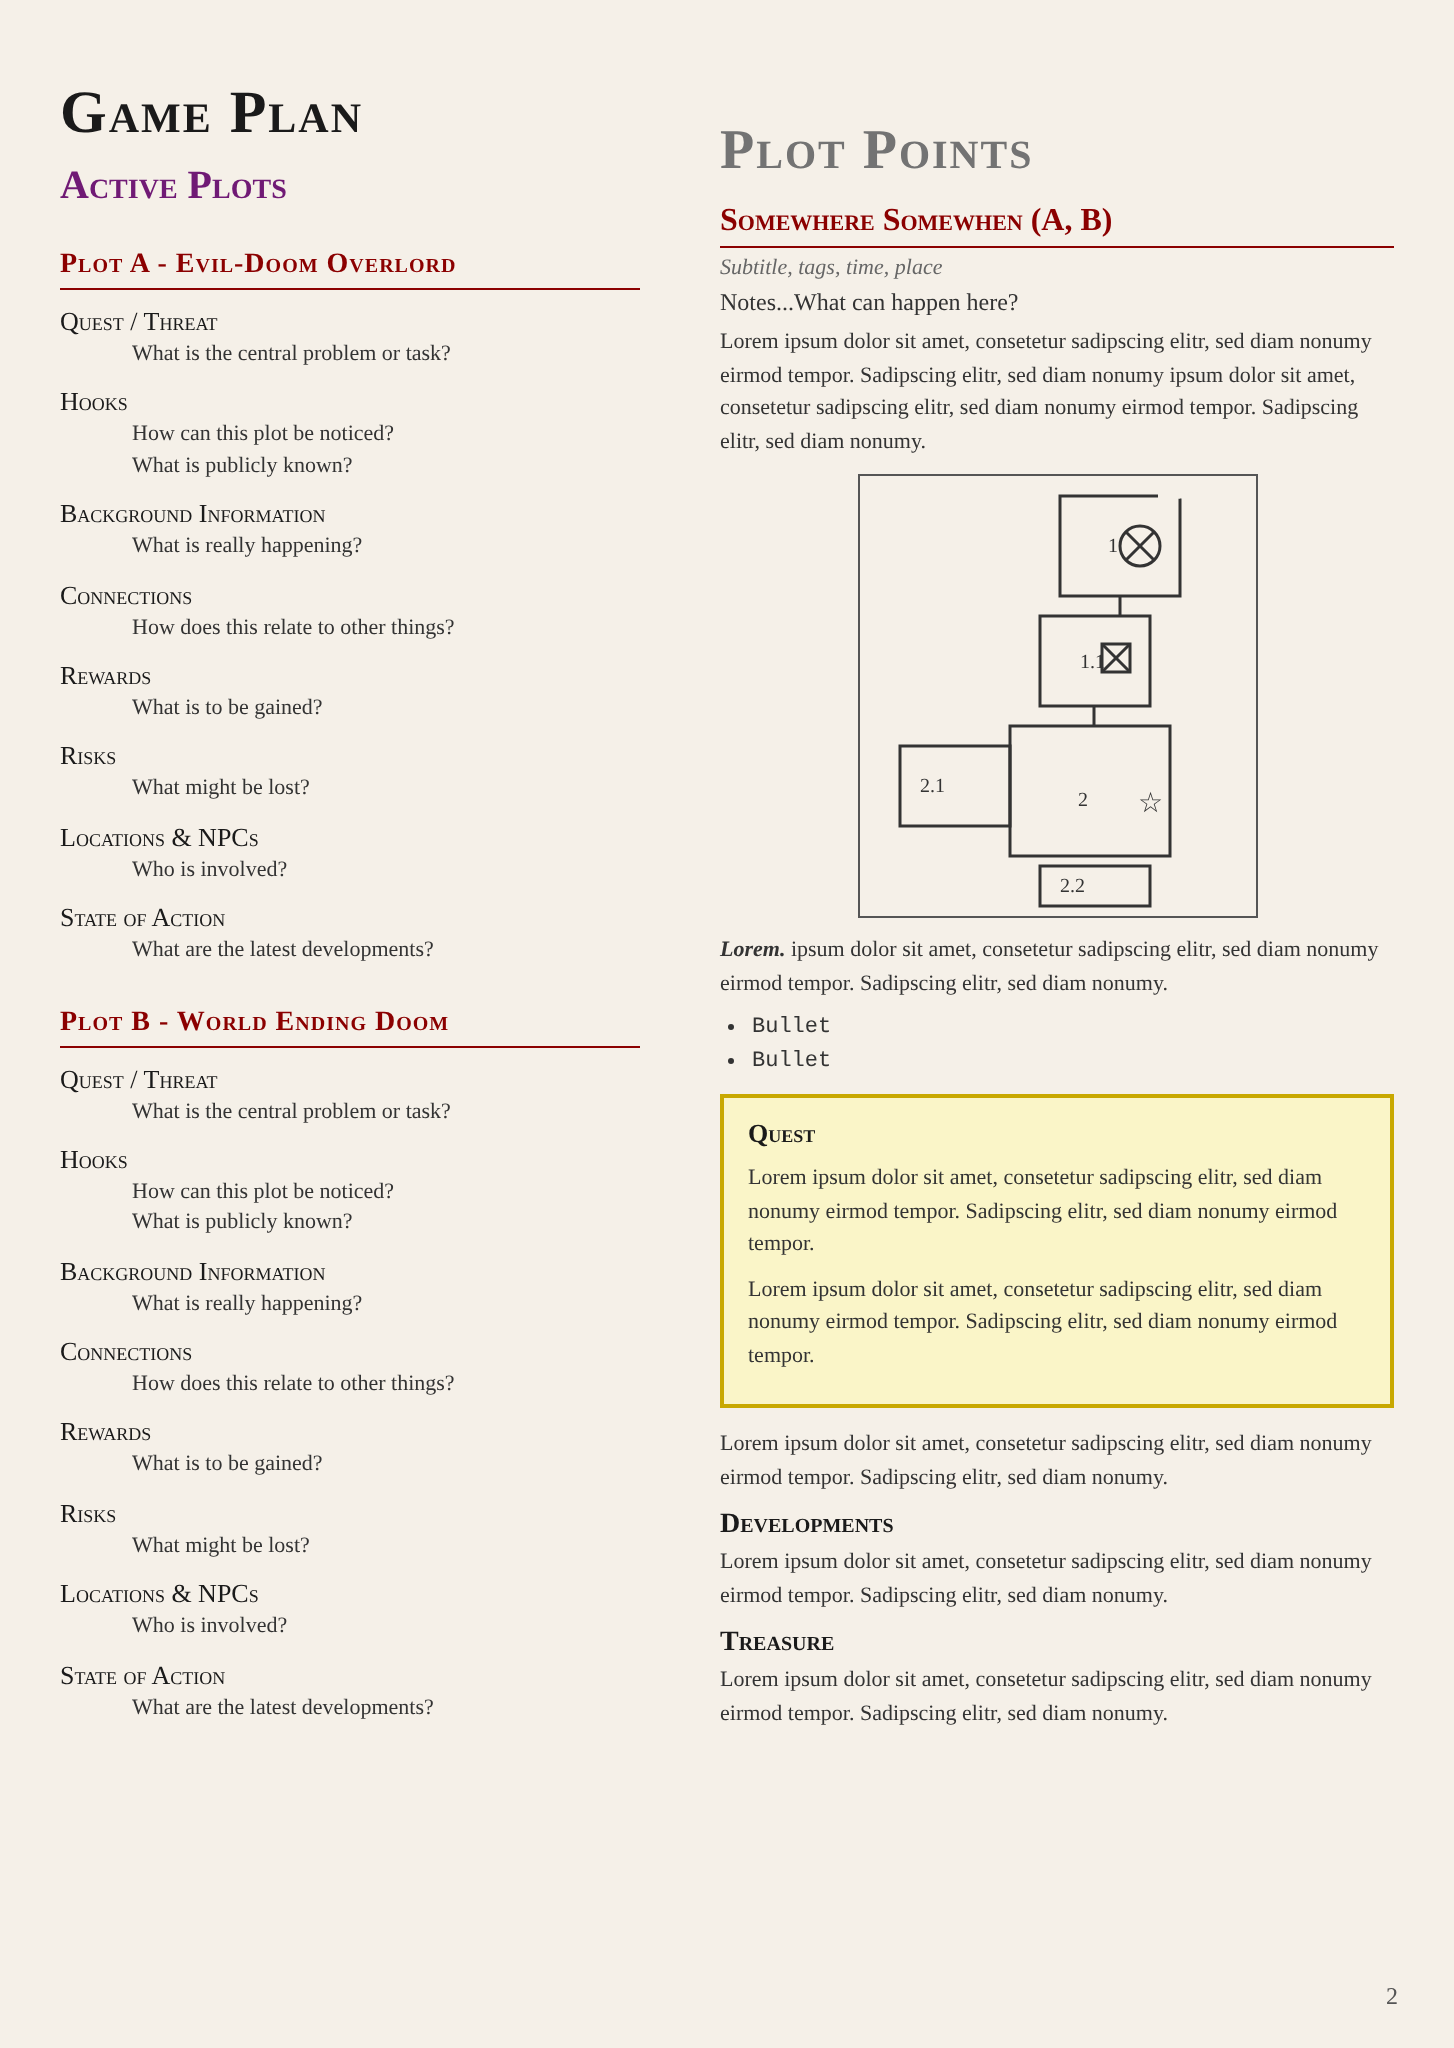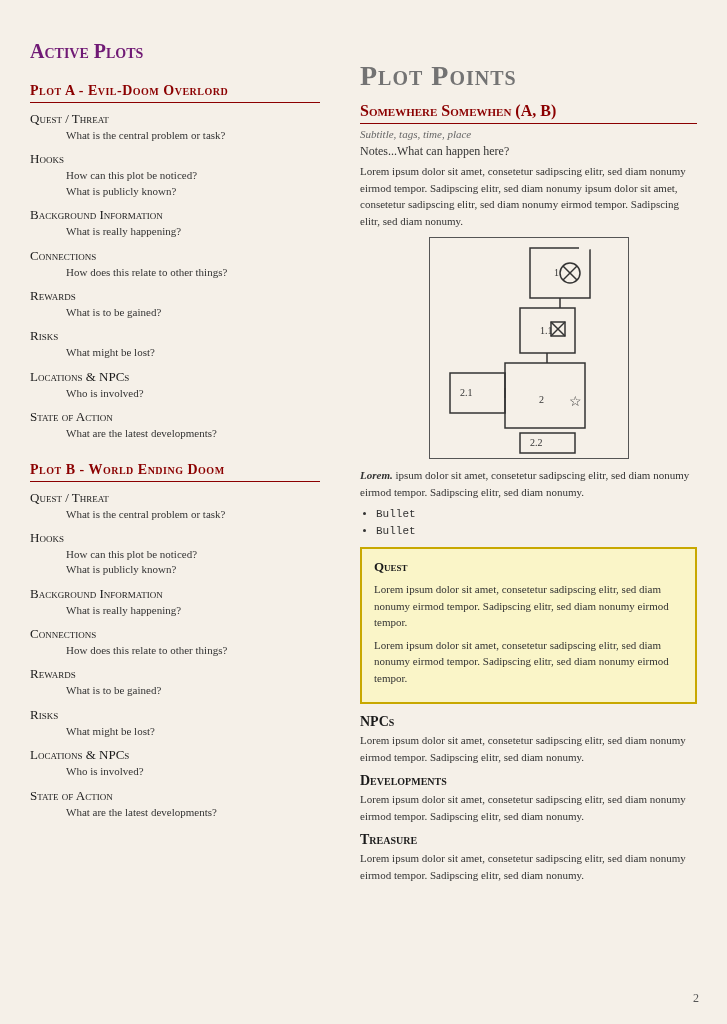--- a/index.html
+++ b/index.html
@@ -224,20 +224,21 @@
       font-family: Georgia, serif;
     }
   </style>
 </head>
 <body>
 
 <div class="page">
 
   <div class="left-col">
 
+    <h1 class="page-main-title">Game Plan</h1>
     <h2 class="section-title">Active Plots</h2>
 
     <div>
       <div class="plot-header">Plot A - Evil-Doom Overlord</div>
 
       <div>
         <div class="subsection-label">Quest / Threat</div>
         <div class="subsection-body">What is the central problem or task?</div>
       </div>
       <div>
@@ -371,21 +372,20 @@
       <li>Bullet</li>
     </ul>
 
     <div class="callout-box">
       <div class="callout-title">Quest</div>
       <div class="callout-body">Lorem ipsum dolor sit amet, consetetur sadipscing elitr, sed diam nonumy eirmod tempor. Sadipscing elitr, sed diam nonumy eirmod tempor.</div>
       <div class="callout-body">Lorem ipsum dolor sit amet, consetetur sadipscing elitr, sed diam nonumy eirmod tempor. Sadipscing elitr, sed diam nonumy eirmod tempor.</div>
     </div>
 
     <div>
-      <div class="right-subsection-label">NPCs</div>
       <div class="right-subsection-body">Lorem ipsum dolor sit amet, consetetur sadipscing elitr, sed diam nonumy eirmod tempor. Sadipscing elitr, sed diam nonumy.</div>
     </div>
 
     <div>
       <div class="right-subsection-label">Developments</div>
       <div class="right-subsection-body">Lorem ipsum dolor sit amet, consetetur sadipscing elitr, sed diam nonumy eirmod tempor. Sadipscing elitr, sed diam nonumy.</div>
     </div>
 
     <div>
       <div class="right-subsection-label">Treasure</div>

